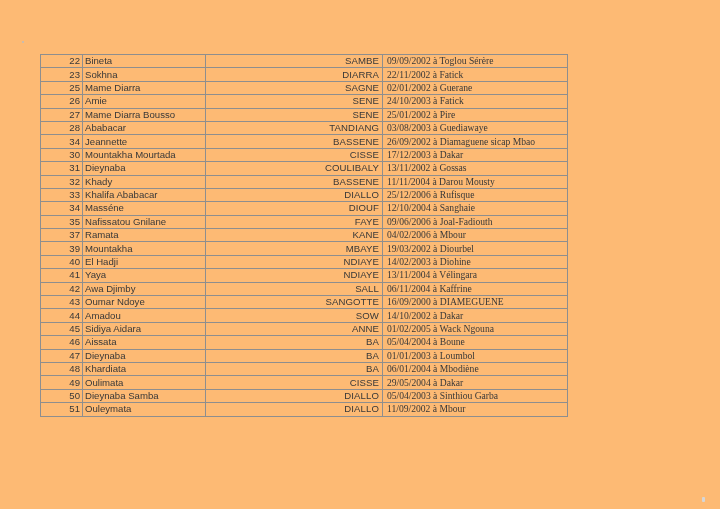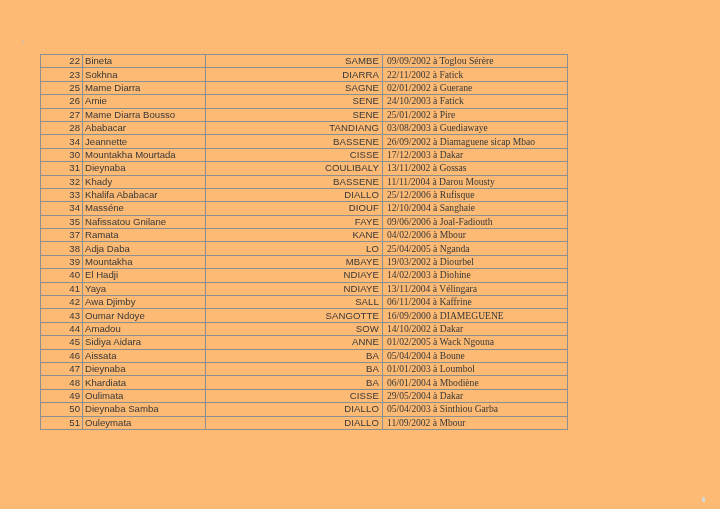--- a/index.html
+++ b/index.html
@@ -145,26 +145,20 @@
     <td class="last">FAYE</td>
     <td class="birth">09/06/2006 à Joal-Fadiouth</td>
   </tr>
         <tr>
     <td class="num">37</td>
     <td class="first">Ramata</td>
     <td class="last">KANE</td>
     <td class="birth">04/02/2006 à Mbour</td>
   </tr>
         <tr>
-    <td class="num">38</td>
-    <td class="first">Adja Daba</td>
-    <td class="last">LO</td>
-    <td class="birth">25/04/2005 à Nganda</td>
-  </tr>
-        <tr>
     <td class="num">39</td>
     <td class="first">Mountakha</td>
     <td class="last">MBAYE</td>
     <td class="birth">19/03/2002 à Diourbel</td>
   </tr>
         <tr>
     <td class="num">40</td>
     <td class="first">El Hadji</td>
     <td class="last">NDIAYE</td>
     <td class="birth">14/02/2003 à Diohine</td>

